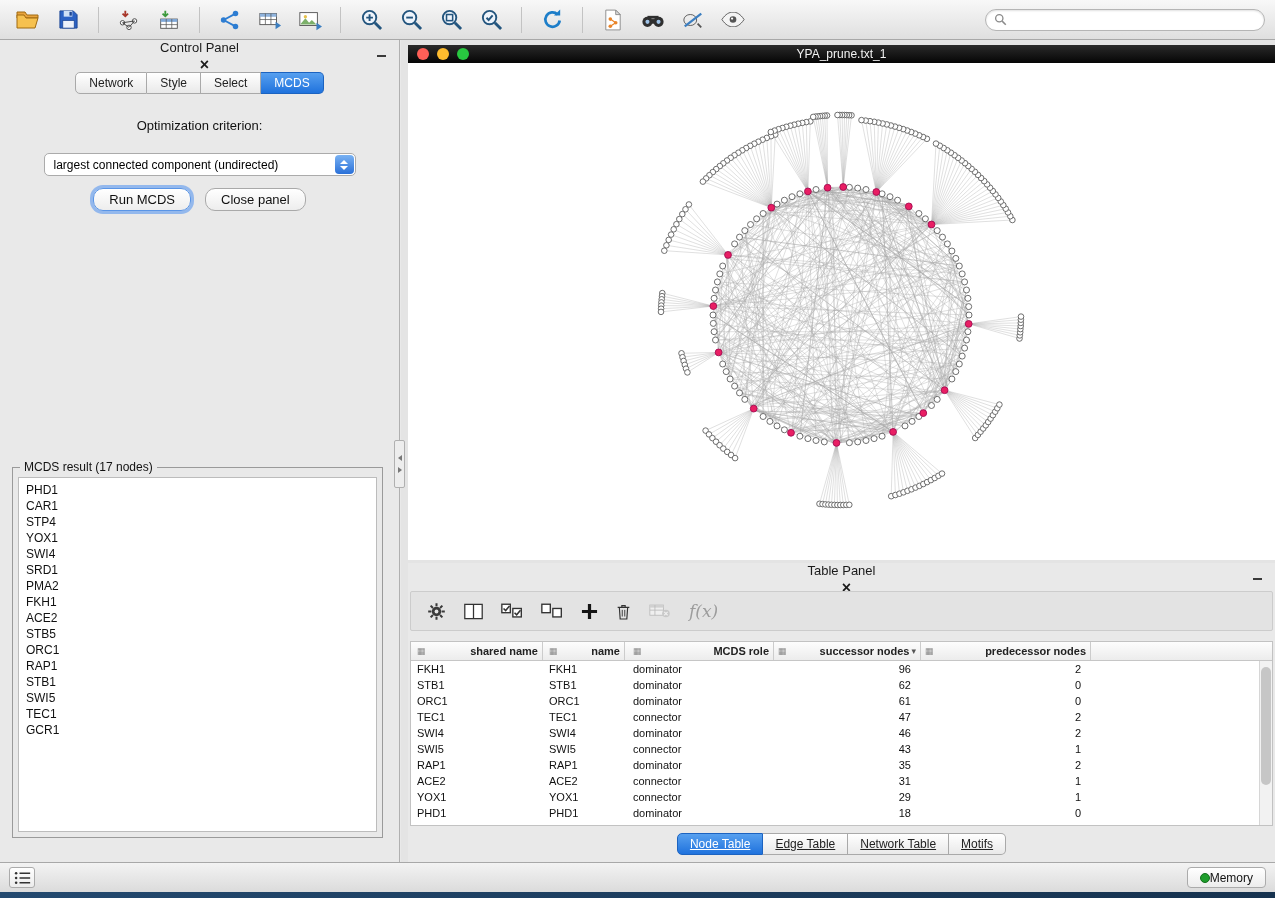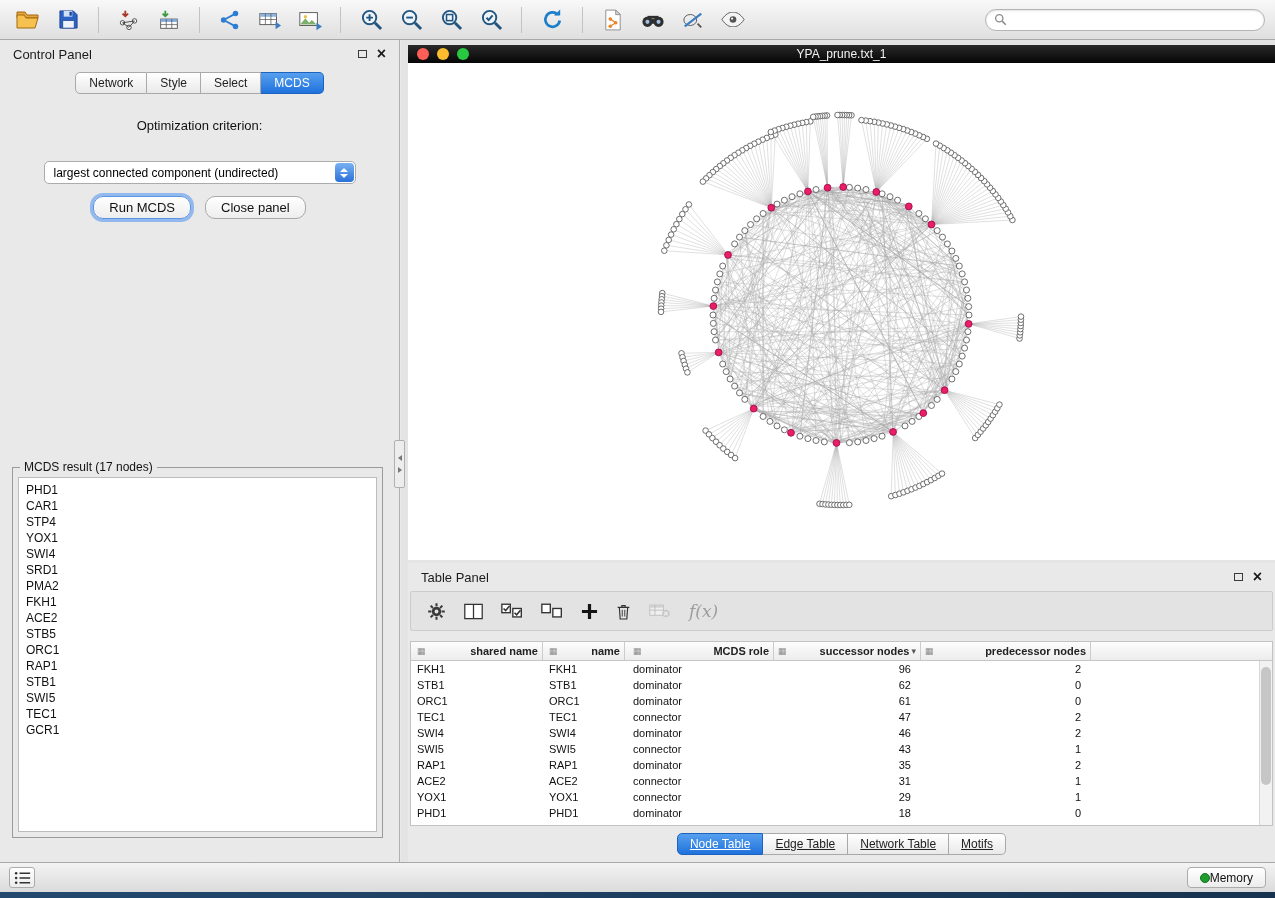--- a/index.html
+++ b/index.html
@@ -17,32 +17,32 @@
   .tb-sep { width:1px; height:26px; background:#c3c3c3; margin:0 8px; }
   .search { margin-left:auto; width:280px; height:22px; background:#fff; border:1px solid #b5b5b5;
     border-radius:12px; display:flex; align-items:center; padding:0 8px; gap:5px;
     box-shadow:inset 0 1px 2px rgba(0,0,0,.12); }
   .search input { flex:1; border:none; outline:none; font-size:12px; background:transparent;
     font-family:"Liberation Sans",sans-serif; }
 
   
   .control-panel { position:absolute; top:40px; left:0; width:400px; bottom:36px;
     background:#e9e9e9; border-right:1px solid #b0b0b0; }
-  .cp-header, .tp-header { height:28px; display:flex; align-items:center; padding:0 13px; }
+  .cp-header, .tp-header { height:28px; display:flex; align-items:center; padding:0 13px;flex-direction:column; }
   .panel-title { font-size:13px; color:#1b1b1b; }
   .panel-float { width:9px; height:8px; border:1.6px solid #3a3a3a; margin-left:auto; }
   .panel-close { font-size:16px; font-weight:bold; color:#1b1b1b; margin-left:10px; line-height:1; }
   .cp-tabs { display:flex; justify-content:center; margin-top:4px; }
   .cp-tab { font-size:12px; padding:3px 13px; border:1px solid #a9a9a9; border-left:none;
     background:linear-gradient(#ffffff,#e9e9e9); color:#222; }
   .cp-tab.first { border-left:1px solid #a9a9a9; border-radius:5px 0 0 5px; }
   .cp-tab.last { border-radius:0 5px 5px 0; }
   .cp-tab.active { background:linear-gradient(#57a0ef,#1f72dd); color:#fff; border-color:#1c63c0; }
   .opt-label { text-align:center; font-size:13px; color:#111; margin-top:24px; }
-  .dropdown { width:312px; height:23px; margin:28px auto 0; background:#fff; border:1px solid #ababab;
+  .dropdown { width:312px; height:23px; margin:20px auto 0; background:#fff; border:1px solid #ababab;
     border-radius:5px; display:flex; align-items:center; padding-left:9px; font-size:12px; position:relative; }
   .stepper { position:absolute; right:1px; top:1px; bottom:1px; width:19px; border-radius:4px;
     background:linear-gradient(#79b2f3,#2a70d8); display:flex; flex-direction:column;
     align-items:center; justify-content:center; gap:2px; }
   .stepper i { display:block; width:0; height:0; border-left:4px solid transparent; border-right:4px solid transparent; }
   .stepper .up { border-bottom:4px solid #fff; }
   .stepper .dn { border-top:4px solid #fff; }
   .cp-buttons { display:flex; justify-content:center; gap:14px; margin-top:12px; }
   .btn { font-size:13px; font-family:"Liberation Sans",sans-serif; padding:3px 15px;
     background:linear-gradient(#ffffff,#ededed); border:1px solid #a9a9a9; border-radius:10px; color:#111; }

